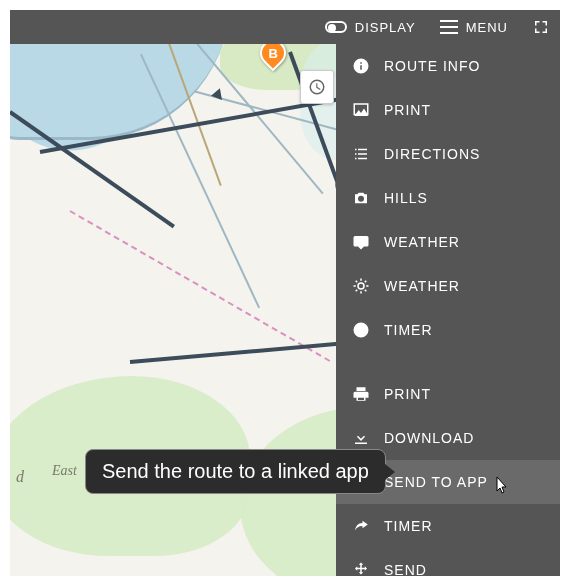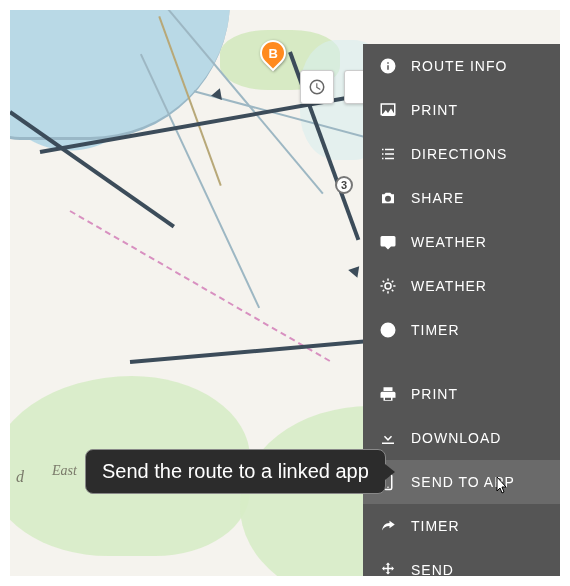--- a/index.html
+++ b/index.html
@@ -82,21 +82,21 @@
   .topbar .label { letter-spacing:1px; font-size:13px; }
   .topbar svg { width:18px; height:18px; fill:#fff; }
   .toggle { width:22px; height:12px; border:2px solid #fff; border-radius:10px; position:relative; }
   .toggle::after { content:""; position:absolute; left:1px; top:1px; width:8px; height:8px; background:#fff; border-radius:50%; }
   .hamburger { width:18px; height:2px; background:#fff; position:relative; }
   .hamburger::before, .hamburger::after { content:""; position:absolute; left:0; width:18px; height:2px; background:#fff; }
   .hamburger::before { top:-6px; } .hamburger::after { top:6px; }
 
   
   .menu {
-    position:absolute; right:5px; top:39px; bottom:5px; width:197px;
+    position:absolute; right:5px; top:39px; bottom:5px; width:224px;
     background:#555; color:#fff; overflow:hidden;
   }
   .menu .row {
     display:flex; align-items:center; gap:14px; padding:0 16px;
     height:44px; cursor:pointer; font-size:14px; letter-spacing:1px;
   }
   .menu .row:hover, .menu .row.hovered { background:#6a6a6a; }
   .menu .divider { height:20px; }
   .menu svg { width:18px; height:18px; fill:#fff; flex-shrink:0; }
 
@@ -152,20 +152,35 @@
       <svg viewBox="0 0 24 24">
           <path d="M12 2a10 10 0 1 0 0 20 10 10 0 0 0 0-20zm0 18a8 8 0 1 1 0-16 8 8 0 0 1 0 16zm.5-13H11v6l5 3 .8-1.3-4.3-2.6z"></path>
         </svg>
     </div>
     <div class="map-btn" style="left:334px; top:60px; width:30px;"></div>
 
     <span class="map-d">d</span>
     <span class="map-label-east">East</span>
   </div>
 
+  <div class="topbar">
+    <div class="item">
+      <span class="toggle"></span>
+      <span class="label">DISPLAY</span>
+    </div>
+    <div class="item">
+      <span class="hamburger"></span>
+      <span class="label">MENU</span>
+    </div>
+    <div class="item">
+      <svg viewBox="0 0 24 24">
+          <path d="M4 4h6v2H6v4H4V4zm10 0h6v6h-2V6h-4V4zM4 14h2v4h4v2H4v-6zm14 0h2v6h-6v-2h4v-4z"></path>
+        </svg>
+    </div>
+  </div>
 
   <div class="menu">
     <div class="row">
       <svg viewBox="0 0 24 24">
           <path d="M12 2a10 10 0 1 0 0 20 10 10 0 0 0 0-20zm1 15h-2v-6h2v6zm0-8h-2V7h2v2z"></path>
         </svg>
       <span>ROUTE INFO</span>
     </div>
     <div class="row">
       <svg viewBox="0 0 24 24">
@@ -177,21 +192,21 @@
     <div class="row">
       <svg viewBox="0 0 24 24">
           <path d="M4 5h2v2H4zM8 5h12v2H8zM4 11h2v2H4zM8 11h12v2H8zM4 17h2v2H4zM8 17h12v2H8z"></path>
         </svg>
       <span>DIRECTIONS</span>
     </div>
     <div class="row">
       <svg viewBox="0 0 24 24">
           <path d="M4 7h3l2-2h6l2 2h3v12H4V7zm8 10a4 4 0 1 0 0-8 4 4 0 0 0 0 8z"></path>
         </svg>
-      <span>SHARE</span>
+      <span>HILLS</span>
     </div>
     <div class="row">
       <svg viewBox="0 0 24 24">
           <path d="M20 4H4a2 2 0 0 0-2 2v10a2 2 0 0 0 2 2h4l4 4 4-4h4a2 2 0 0 0 2-2V6a2 2 0 0 0-2-2z"></path>
         </svg>
       <span>WEATHER</span>
     </div>
     <div class="row">
       <svg viewBox="0 0 24 24">
           <circle cx="12" cy="12" r="4" fill="none" stroke="#fff" stroke-width="2"></circle>

